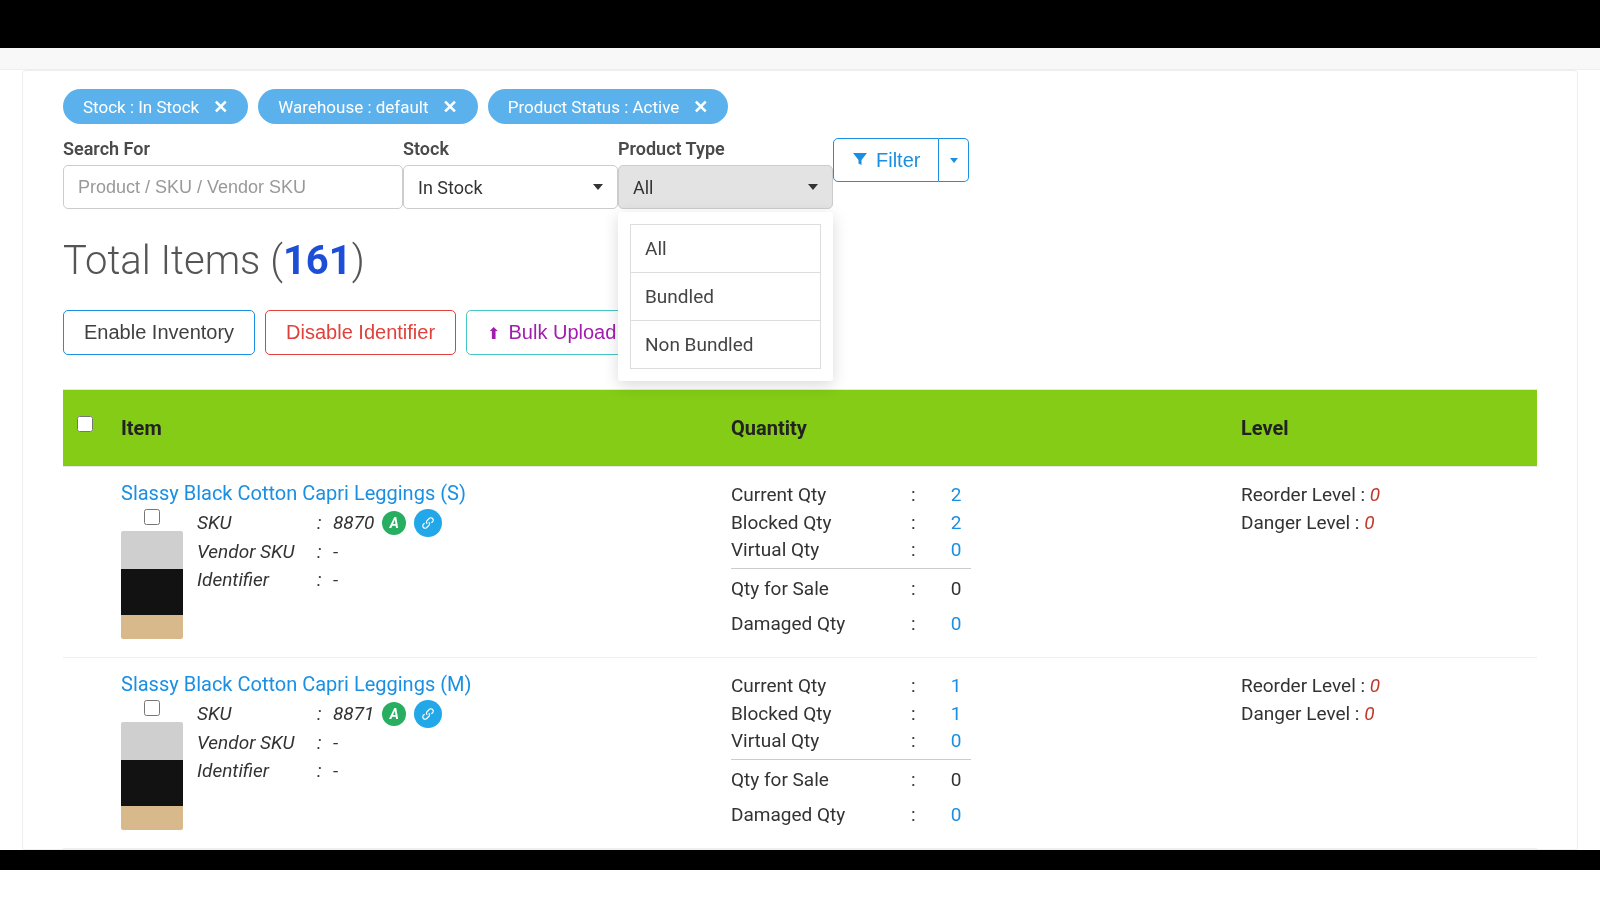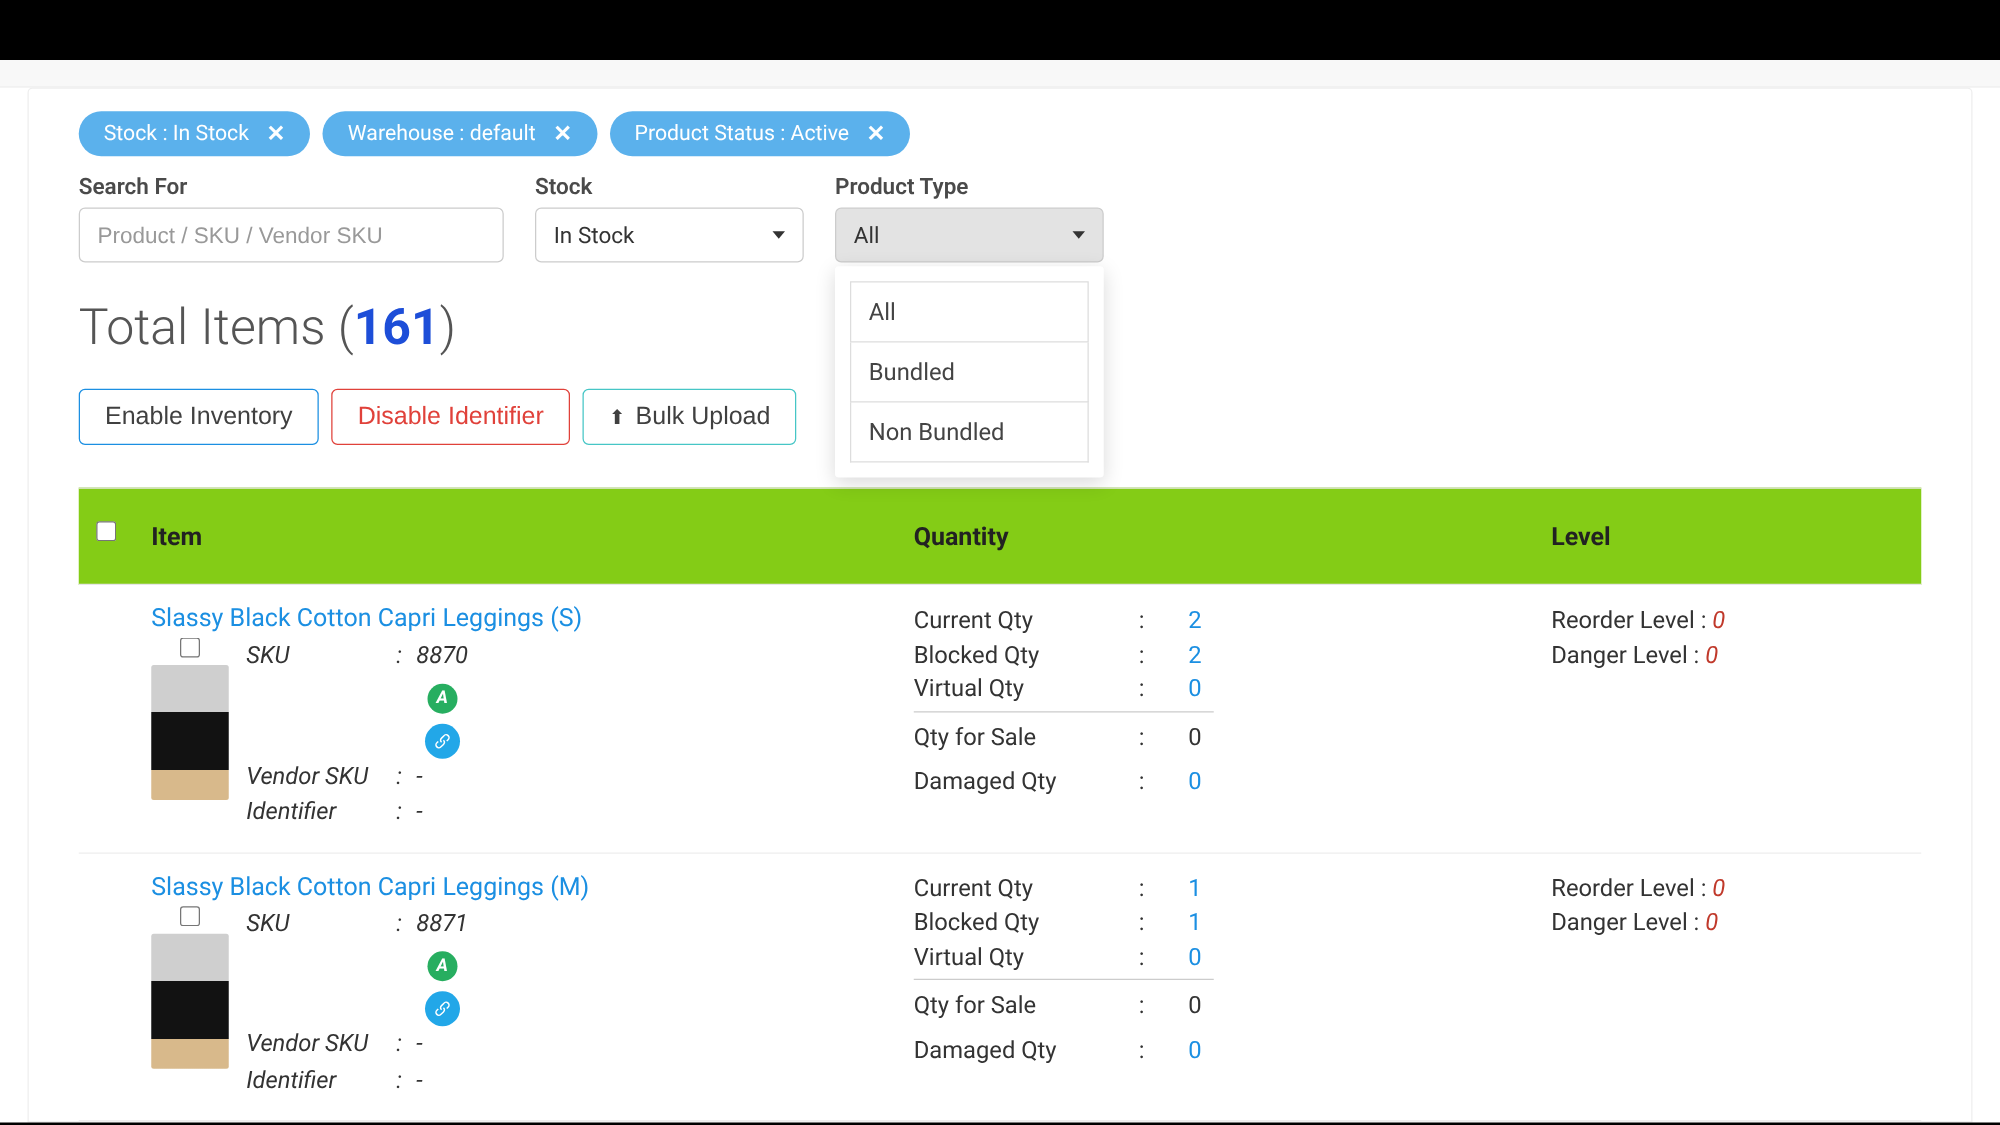--- a/index.html
+++ b/index.html
@@ -5,21 +5,21 @@
 * { box-sizing: border-box; margin: 0; padding: 0; }
 body { font-family: -apple-system, "Segoe UI", Roboto, Arial, sans-serif; background: #fff; color: #333; }
 .topbar-black { background: #000; height: 48px; width: 100%; }
 .topbar-light { background: #f8f8f8; height: 22px; width: 100%; border-bottom: 1px solid #eee; }
 .content { padding: 18px 40px 0 40px; border: 1px solid #eee; border-radius: 4px 4px 0 0; margin: 0 22px; background: #fff; }
 
 .chips { display: flex; gap: 10px; margin-bottom: 14px; }
 .chip { background: #5bb1ec; color: #fff; padding: 7px 20px; border-radius: 22px; font-size: 17px; display: inline-flex; align-items: center; gap: 14px; }
 .chip .chip-x { font-weight: bold; cursor: pointer; font-size: 18px; }
 
-.filter-row { display: flex; gap: 25px; margin-bottom: 28px; flex-wrap: wrap; }
+.filter-row { display: flex; margin-bottom: 28px; flex-wrap: wrap; }
 .filter-group { display: flex; flex-direction: column; gap: 6px; position: relative; }
 .filter-label { color: #4a4a4a; font-size: 18px; font-weight: 600; }
 
 .input-text { width: 340px; height: 44px; border: 1px solid #ccc; border-radius: 5px; padding: 16px 14px; font-size: 18px; color: #666; }
 .input-text::placeholder { color: #999; }
 
 .select-box { height: 44px; border: 1px solid #ccc; border-radius: 5px; padding: 0 36px 0 14px; font-size: 18px; color: #333; background: #fff; position: relative; display: flex; align-items: center; min-width: 215px; cursor: pointer; }
 .select-box.active-open { background: #e3e3e3; min-width: 215px; }
 .caret-down { position: absolute; right: 14px; top: 50%; transform: translateY(-50%); width: 0; height: 0; border-left: 5px solid transparent; border-right: 5px solid transparent; border-top: 6px solid #333; }
 
@@ -32,40 +32,40 @@
 .dropdown-item { border: 1px solid #ddd; padding: 12px 14px; font-size: 19px; color: #444; cursor: pointer; }
 .dropdown-item:not(:first-child) { border-top: none; }
 
 .total-heading { font-size: 40px; font-weight: 300; color: #555; margin-bottom: 26px; }
 .total-heading b { font-weight: 700; color: #1d4ed8; }
 
 .action-bar { display: flex; gap: 10px; margin-bottom: 34px; }
 .btn { padding: 10px 20px; font-size: 20px; border-radius: 5px; background: #fff; cursor: pointer; }
 .btn-enable { border: 1px solid #1b8fe2; color: #404040; }
 .btn-disable { border: 1px solid #e0413a; color: #e0413a; }
-.btn-upload { border: 1px solid #46c6c6; color: #404040; display: inline-flex; align-items: center; gap: 8px; }
+.btn-upload { border: 1px solid #46c6c6; color: #a21caf; display: inline-flex; align-items: center; gap: 8px; }
 .upload-icon::before { content: "⬆"; font-size: 16px; }
 
 .table-head { display: flex; background: #84cc16; padding: 26px 14px; font-size: 20px; font-weight: 700; color: #222; border-top: 1px solid #e6e6e6; border-bottom: 1px solid #e6e6e6; }
 .col-check { width: 44px; display: flex; align-items: flex-start; }
 .col-item { flex: 0 0 610px; }
 .col-qty { flex: 0 0 510px; }
 .col-level { flex: 1; }
 
 .row { display: flex; padding: 14px 14px 18px 14px; border-bottom: 1px solid #eee; font-size: 19px; }
 
 .item-title { color: #1b8fe2; font-size: 20px; margin-bottom: 4px; cursor: pointer; }
 .item-body { display: flex; gap: 14px; }
 .item-img-wrap { display: flex; flex-direction: column; align-items: center; }
 .item-check { width: 16px; height: 16px; margin-bottom: 6px; }
 .item-img { width: 62px; height: 108px; background: linear-gradient(#cfcfcf 0%, #cfcfcf 35%, #121212 35%, #121212 78%, #d8b98b 78%, #d8b98b 100%); border-radius: 2px; }
 .item-kv { display: flex; font-size: 19px; color: #333; line-height: 1.5; font-style: italic; }
 .item-kv .kv-label { width: 120px; }
 .item-kv .kv-sep { width: 16px; }
-.item-kv .kv-val { display: inline-flex; align-items: center; gap: 8px; flex-direction: column; }
+.item-kv .kv-val { display: inline-flex; align-items: center; gap: 8px; }
 .badge-a { width: 24px; height: 24px; border-radius: 50%; background: #27ae60; color: #fff; display: inline-flex; align-items: center; justify-content: center; font-size: 14px; font-weight: bold; }
 .badge-link { width: 28px; height: 28px; border-radius: 50%; background: #22a7e8; color: #fff; display: inline-flex; align-items: center; justify-content: center; font-size: 15px; cursor: pointer; }
 
 .qty-lines { }
 .qty-kv { display: flex; font-size: 19px; line-height: 1.45; }
 .qty-kv .q-label { width: 180px; color: #333; }
 .qty-kv .q-sep { width: 30px; color: #333; }
 .qty-val { color: #1b8fe2; width: 30px; text-align: center; }
 .qty-val-black { color: #333; width: 30px; text-align: center; }
 .qty-divider { border-top: 1px solid #ccc; margin: 4px 0 6px 0; width: 240px; }
@@ -124,20 +124,35 @@
         <span class="caret-down"></span>
       </div>
 
       <div class="dropdown-panel">
         <div class="dropdown-item">All</div>
         <div class="dropdown-item">Bundled</div>
         <div class="dropdown-item">Non Bundled</div>
       </div>
     </div>
 
+    <div class="filter-group filter-btn-group">
+      <div style="display:flex;">
+        <button class="filter-btn">
+          <span class="funnel-icon">
+            <svg viewBox="0 0 16 16">
+                <path d="M1 2h14l-5.5 7v5l-3-1.5V9z"></path>
+              </svg>
+          </span>
+          <span>Filter</span>
+        </button>
+        <button class="filter-caret-btn">
+          <span class="caret-small"></span>
+        </button>
+      </div>
+    </div>
   </div>
 
   <div class="total-heading">
     <span>Total Items (</span><b>161</b><span>)</span>
   </div>
 
   <div class="action-bar">
     <button class="btn btn-enable">Enable Inventory</button>
     <button class="btn btn-disable">Disable Identifier</button>
     <button class="btn btn-upload">

